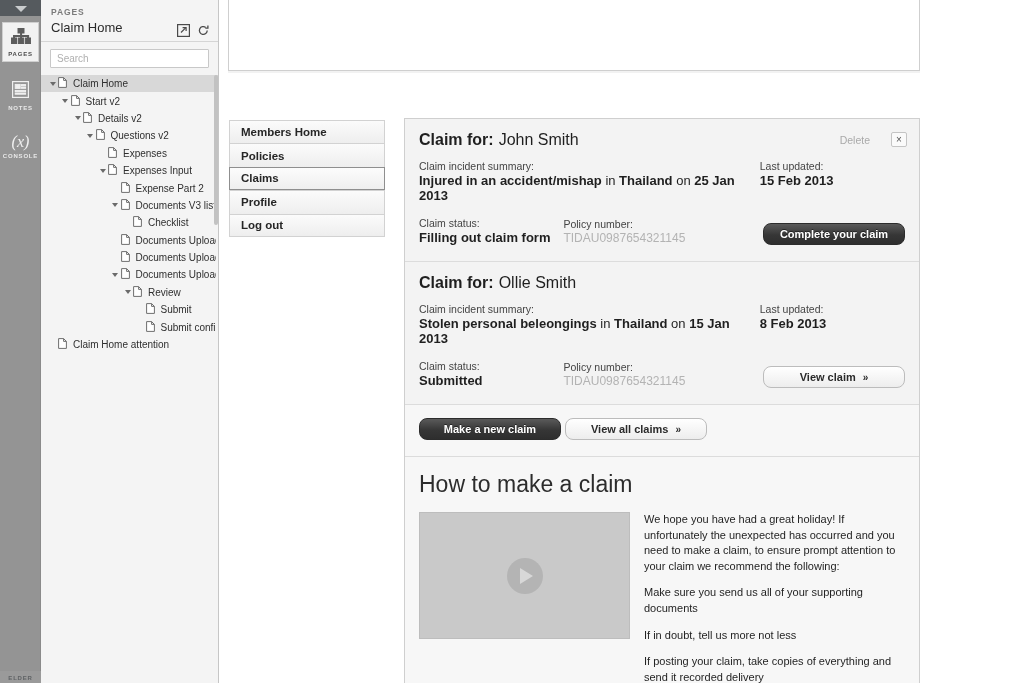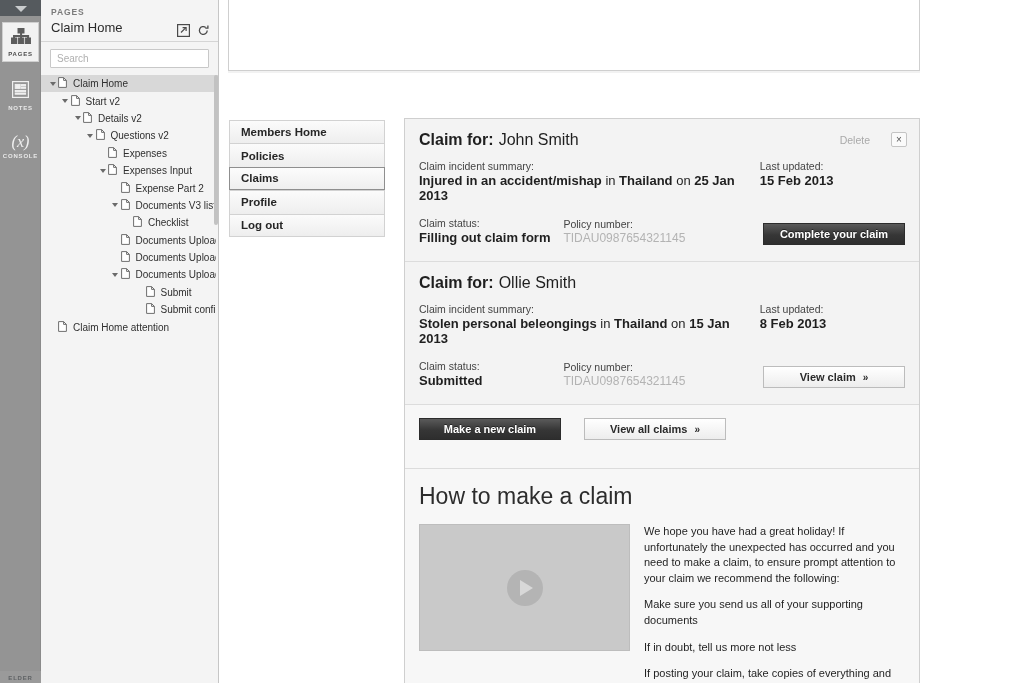--- a/index.html
+++ b/index.html
@@ -120,37 +120,37 @@
   .val .lite { font-weight: normal; }
   .col-summary { width: 352px; }
   .col-updated { width: 150px; }
   .row3 { display: flex; margin-top: 14px; align-items: flex-end; }
   .col-status { width: 152px; }
   .col-policy { width: 210px; }
   .policy-num { font-size: 12px; color: #b3b3b3; }
   .btn-area { flex: 1; display: flex; justify-content: flex-end; }
 
   .btn {
-    font-size: 11px; font-weight: bold; border-radius: 0; padding: 0 14px;
+    font-size: 11px; font-weight: bold; border-radius: 8px; padding: 0 14px;
     height: 22px; display: inline-flex; align-items: center; justify-content: center;
     font-family: "Liberation Sans", sans-serif; white-space: nowrap;
   }
   .btn-dark {
     color: #fff; border: 1px solid #2c2c2c;
     background: linear-gradient(to bottom,#5a5a5a 0%,#363636 55%,#2e2e2e 100%);
     text-shadow: 0 -1px 0 rgba(0,0,0,.5);
   }
   .btn-light {
     color: #2a2a2a; border: 1px solid #bcbcbc;
     background: linear-gradient(to bottom,#ffffff 0%,#ededed 100%);
   }
   .btn-wide { width: 142px; }
   .chev { font-size: 10px; margin-left: 7px; color: inherit; }
 
-  .actions-bar { padding: 13px 14px 28px 14px; background: #f7f7f7; display: flex; gap: 23px; border-bottom: 1px solid #dcdcdc; }
+  .actions-bar { padding: 13px 14px 16px 14px; background: #f7f7f7; display: flex; gap: 4px; border-bottom: 1px solid #dcdcdc; }
 
   .howto { padding: 14px 14px 16px 14px; background: #f7f7f7; }
   .howto h2 { margin: 0 0 14px 0; font-size: 23px; font-weight: normal; color: #2c2c2c; }
   .howto-body { display: flex; gap: 14px; }
   .video {
     width: 211px; height: 127px; background: #c9c9c9; border: 1px solid #bdbdbd;
     display: flex; align-items: center; justify-content: center; flex: 0 0 211px;
   }
   .play-circle {
     width: 36px; height: 36px; border-radius: 50%; background: #b4b4b4;
@@ -354,20 +354,31 @@
           <span class="tw">
             <span class="caret"></span>
           </span>
           <span class="pageicon"><svg width="9" height="11" viewBox="0 0 9 11">
               <path d="M0.6 0.6 H5.6 L8.4 3.4 V10.4 H0.6 Z" fill="#fff" stroke="#6e6e6e" stroke-width="1"></path>
               <path d="M5.6 0.6 V3.4 H8.4" fill="none" stroke="#6e6e6e" stroke-width="1"></path>
             </svg></span>
           <span class="tree-label">Documents Upload v</span>
         </div>
         <div class="tree-row">
+          <span style="flex:0 0 81px"></span>
+          <span class="tw">
+            <span class="caret"></span>
+          </span>
+          <span class="pageicon"><svg width="9" height="11" viewBox="0 0 9 11">
+              <path d="M0.6 0.6 H5.6 L8.4 3.4 V10.4 H0.6 Z" fill="#fff" stroke="#6e6e6e" stroke-width="1"></path>
+              <path d="M5.6 0.6 V3.4 H8.4" fill="none" stroke="#6e6e6e" stroke-width="1"></path>
+            </svg></span>
+          <span class="tree-label">Review</span>
+        </div>
+        <div class="tree-row">
           <span style="flex:0 0 93.5px"></span>
           <span class="tw"></span>
           <span class="pageicon"><svg width="9" height="11" viewBox="0 0 9 11">
               <path d="M0.6 0.6 H5.6 L8.4 3.4 V10.4 H0.6 Z" fill="#fff" stroke="#6e6e6e" stroke-width="1"></path>
               <path d="M5.6 0.6 V3.4 H8.4" fill="none" stroke="#6e6e6e" stroke-width="1"></path>
             </svg></span>
           <span class="tree-label">Submit</span>
         </div>
         <div class="tree-row">
           <span style="flex:0 0 93.5px"></span>

